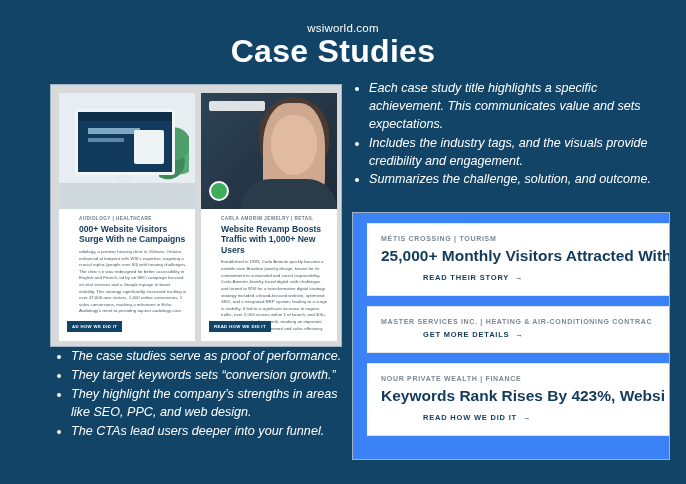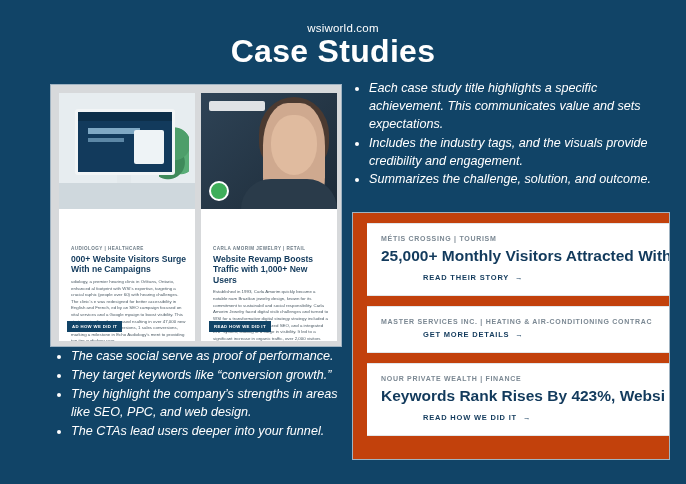--- a/index.html
+++ b/index.html
@@ -94,21 +94,21 @@
   .img2 .shoulders {
     position: absolute; right: 0; bottom: 0; width: 96px; height: 30px;
     background: #2a3b4a; border-radius: 40px 40px 0 0;
   }
   .img2 .badge {
     position: absolute; left: 8px; bottom: 8px; width: 20px; height: 20px;
     border-radius: 50%; background: #3fae5a;
     border: 2px solid #ffffff;
   }
 
-  .card-body { padding: 7px 8px 8px 12px; margin-top: 30px; }
+  .card-body { padding: 7px 8px 8px 20px; }
   .card-tags {
     font-size: 4.6px; letter-spacing: .45px; color: #6b7a85; font-weight: bold;
     text-transform: uppercase; margin-bottom: 3px; white-space: nowrap; overflow: hidden;
   }
   .card-heading {
     font-size: 8.6px; font-weight: bold; color: #123a5c; line-height: 1.22;
     margin-bottom: 4px;
   }
   .card-text {
     font-size: 4.4px; line-height: 1.5; color: #4b5a64;
@@ -116,21 +116,21 @@
   .card-cta {
     position: absolute; left: 8px; bottom: 9px;
     background: #114467; color: #fff;
     font-size: 4.3px; font-weight: bold; letter-spacing: .35px;
     padding: 3px 5px; white-space: nowrap;
   }
 
   
   .right-panel {
     position: absolute; left: 352px; top: 212px; width: 318px; height: 248px;
-    background: #c2410c; border: 1px solid #9fb3c2;
+    background: #3b82f6; border: 1px solid #9fb3c2;
     overflow: hidden; padding: 10px 0 0 14px;
   }
   .study-card {
     position: relative; width: 330px; background: #ffffff;
     border: 1px solid #e2e5e8; border-left: 0; margin-bottom: 10px;
     padding: 11px 14px 13px 14px;
   }
   .study-tags {
     font-size: 7px; letter-spacing: .7px; color: #7b8893; font-weight: bold;
     text-transform: uppercase; margin-bottom: 5px; white-space: nowrap;
@@ -237,18 +237,18 @@
 <div class="bullets bullets-top">
   <ul>
     <li>Each case study title highlights a specific achievement. This communicates value and sets expectations.</li>
     <li>Includes the industry tags, and the visuals provide credibility and engagement.</li>
     <li>Summarizes the challenge, solution, and outcome.</li>
   </ul>
 </div>
 
 <div class="bullets bullets-bottom">
   <ul>
-    <li>The case social serve as proof of performance.</li>
-    <li>They target keywords like “conversion growth.”</li>
+    <li>The case studies serve as proof of performance.</li>
+    <li>They target keywords sets “conversion growth.”</li>
     <li>They highlight the company’s strengths in areas like SEO, PPC, and web design.</li>
     <li>The CTAs lead users deeper into your funnel.</li>
   </ul>
 </div>
 
 </body></html>

